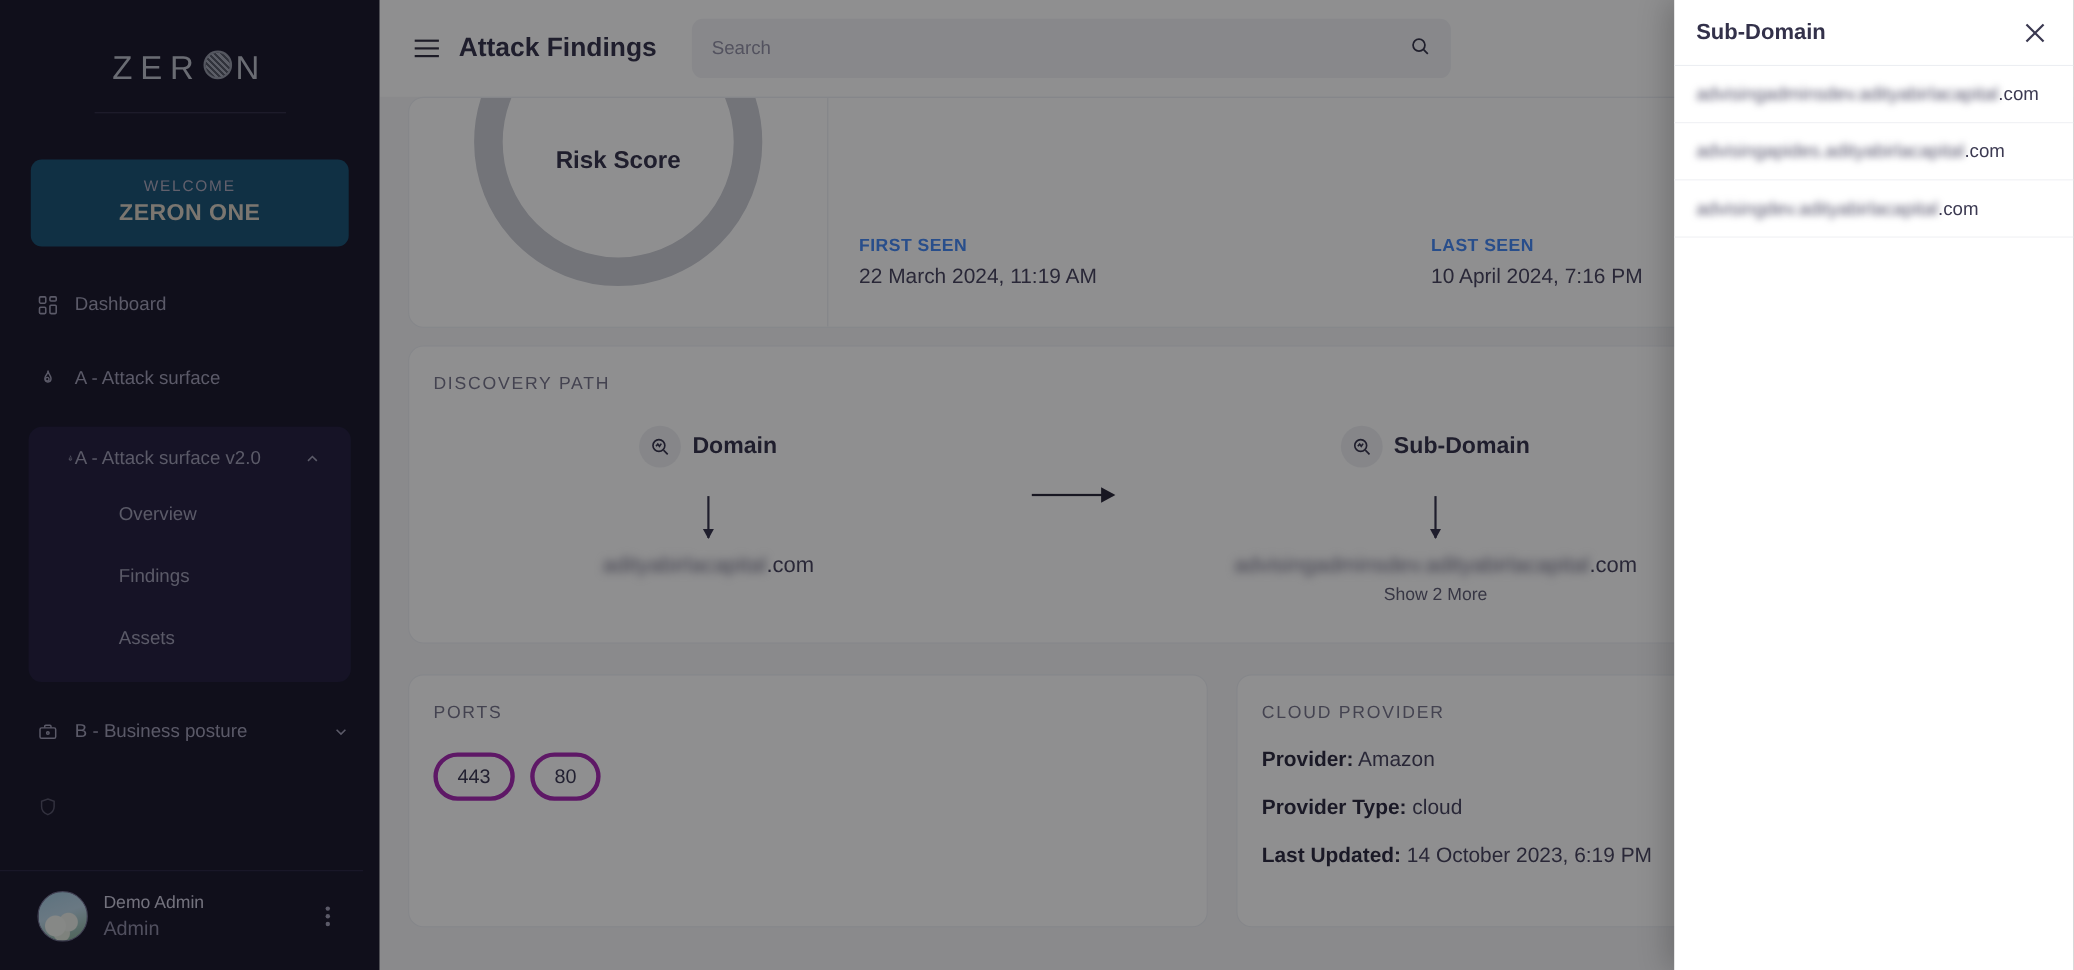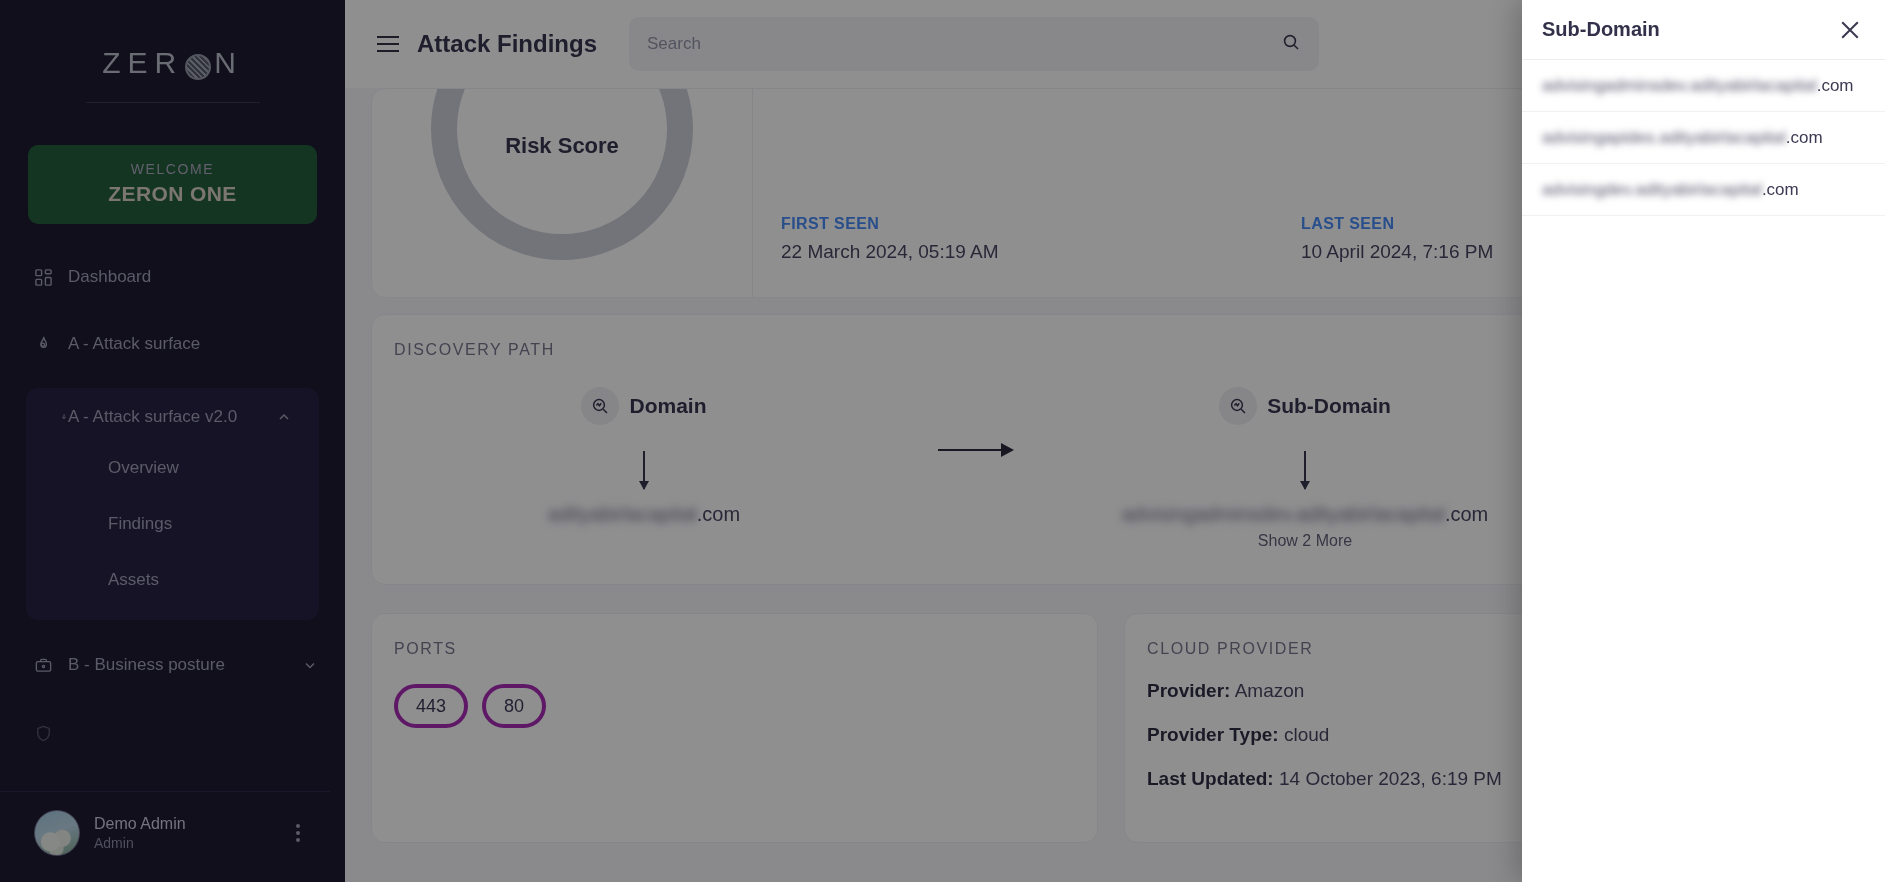--- a/index.html
+++ b/index.html
@@ -16,37 +16,37 @@
     position: absolute; left: 0; top: 0;
     width: 345px; height: 882px;
     background: #0c0a20;
     display: flex; flex-direction: column;
     z-index: 5;
   }
   .logo-wrap { padding: 46px 0 0 0; text-align: center; }
   .logo {
     font-size: 30px; letter-spacing: 7px; font-weight: 300;
     color: #b9bcc7;
-    display: inline-flex; align-items: flex-end; justify-content: center;
+    display: inline-flex; align-items: flex-start; justify-content: center;
   }
   .logo .glyph-o {
     display: inline-block; width: 26px; height: 26px; border-radius: 50%;
     background:
       repeating-linear-gradient(45deg, #4c4f5e 0 2px, #9b9faf 2px 4px);
     border: 2px solid #8e92a2;
     margin: 0 3px 0 2px;
     vertical-align: middle;
   }
   .logo-rule {
     width: 174px; height: 1px; background: #2c2a44;
     margin: 22px auto 0;
   }
   .welcome-card {
     margin: 42px 28px 0;
-    background: #14532d;
+    background: #0c4a6e;
     border-radius: 10px;
     padding: 16px 10px 18px;
     text-align: center;
   }
   .welcome-label {
     font-size: 14px; letter-spacing: 1.6px; color: #a9a5bb; font-weight: 400;
   }
   .welcome-org {
     font-size: 21px; font-weight: 700; color: #d8cfc1;
     margin-top: 5px; letter-spacing: .4px;
@@ -85,21 +85,21 @@
     width: 46px; height: 46px; border-radius: 50%; flex: none;
     border: 1px solid #6b6a8c;
     background:
       radial-gradient(circle at 35% 70%, #eef1ec 0 9px, transparent 10px),
       radial-gradient(circle at 62% 62%, #e8ece6 0 8px, transparent 9px),
       radial-gradient(circle at 48% 85%, #dfe6db 0 7px, transparent 8px),
       linear-gradient(160deg, #9ec7dd 0%, #b7d4e6 45%, #7ea98c 100%);
   }
   .profile-text { flex: 1 1 auto; line-height: 1.35; }
   .profile-name { color: #c9c7da; font-size: 16px; }
-  .profile-role { color: #87849f; font-size: 14px; }
+  .profile-role { color: #87849f; font-size: 18px; }
   .kebab { display: flex; flex-direction: column; gap: 3px; padding: 4px; cursor: pointer; }
   .kebab i { width: 4px; height: 4px; border-radius: 50%; background: #9c9ab3; display: block; }
 
   
   .main {
     position: absolute; left: 345px; top: 0;
     width: 1540px; height: 882px;
     background: #f5f6f8;
     overflow: hidden;
   }
@@ -387,21 +387,21 @@
             <svg width="300" height="300" viewBox="0 0 300 300">
               <circle cx="150" cy="150" r="118" fill="none" stroke="#c9cbd3" stroke-width="26" stroke-linecap="round" stroke-dasharray="741.4" stroke-dashoffset="0" transform="rotate(-90 150 150)"></circle>
               <circle cx="150" cy="150" r="118" fill="none" stroke="#1c5b7a" stroke-width="26" stroke-linecap="round" stroke-dasharray="45 741.4" stroke-dashoffset="0" transform="rotate(-90 150 150)"></circle>
             </svg>
             <div class="gauge-label">Risk Score</div>
           </div>
         </div>
         <div class="seen-cell">
           <div class="seen-block">
             <div class="seen-k">FIRST SEEN</div>
-            <div class="seen-v">22 March 2024, 05:19 AM</div>
+            <div class="seen-v">22 March 2024, 11:19 AM</div>
           </div>
           <div class="seen-block">
             <div class="seen-k">LAST SEEN</div>
             <div class="seen-v">10 April 2024, 7:16 PM</div>
           </div>
         </div>
       </div>
 
       <div class="card discovery">
         <div class="section-head">DISCOVERY PATH</div>

